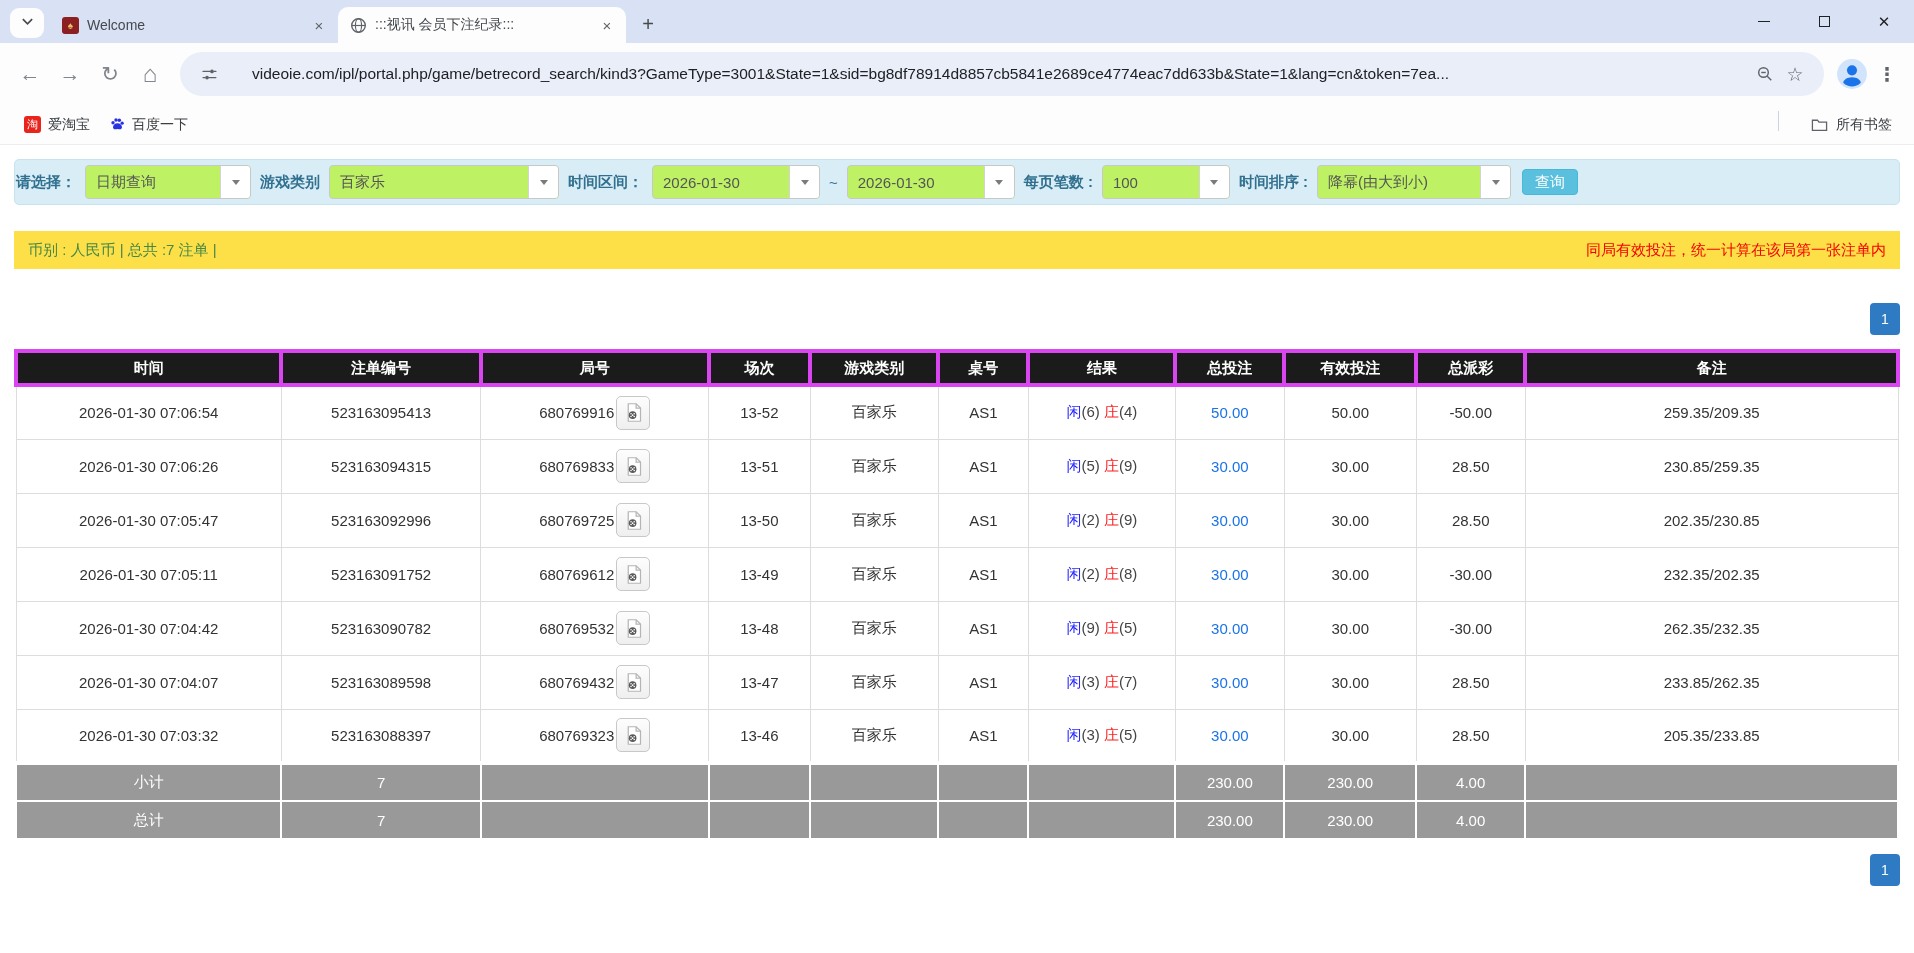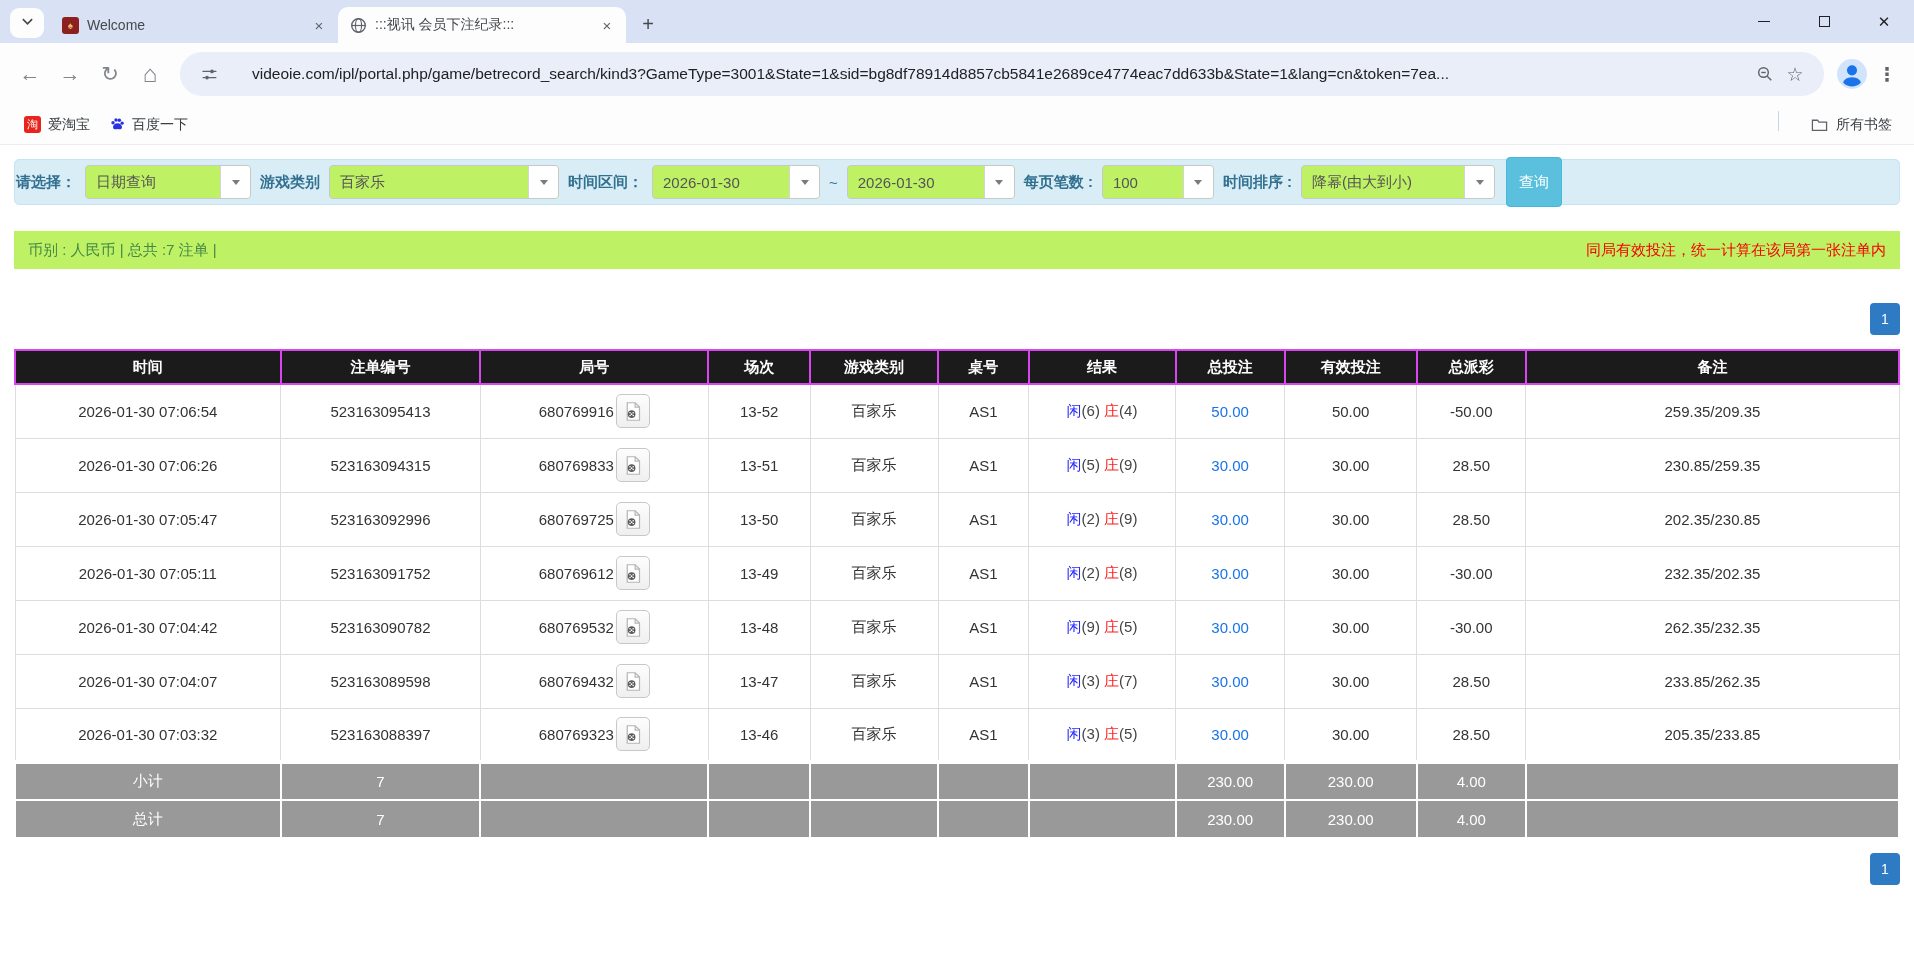--- a/index.html
+++ b/index.html
@@ -60,38 +60,38 @@
   .tilde { color:#31708f; font-size:15px; }
   .combo { background:#bef264; border:1px solid #c8c8c8; border-radius:4px; height:34px; display:flex;
     align-items:stretch; overflow:hidden; }
   .combo-text { display:flex; align-items:center; padding:0 10px; font-size:15px; color:#555; flex:1;
     white-space:nowrap; }
   .combo-arrow { width:30px; border-left:1px solid #d4d4d4; display:flex; align-items:center;
     justify-content:center; background:#fff; }
   .combo-arrow i { width:0; height:0; border-left:4px solid transparent; border-right:4px solid transparent;
     border-top:5px solid #7b7b7b; }
   .w-select { width:166px; } .w-game { width:230px; } .w-date { width:168px; }
-  .w-pagesize { width:112px; } .w-sort { width:194px; }
+  .w-pagesize { width:128px; } .w-sort { width:194px; }
   .search-btn { background:#5bc0de; border:1px solid #46b8da; color:#fff; font-size:15px;
-    border-radius:4px; height:50px; padding:0 12px; margin-left:2px; }
-
-  .summary-bar { background:#bef264; height:38px; display:flex; align-items:center;
+    border-radius:4px; height:26px; padding:0 12px; margin-left:2px; }
+
+  .summary-bar { background:#fde047; height:38px; display:flex; align-items:center;
     justify-content:space-between; padding:0 14px; margin-bottom:34px; }
   .summary-left { color:#468847; font-size:15px; }
   .summary-right { color:#f50000; font-size:15px; }
 
   .pager { display:flex; justify-content:flex-end; }
   .pager.top { margin:0 0 14px 0; }
   .pager.bottom { margin:14px 0 0 0; }
   .page-btn { min-width:30px; height:32px; background:#2e7bc4; color:#fff; font-size:14px;
     border-radius:4px; display:flex; align-items:center; justify-content:center; padding:0 9px; }
 
   table.bet-table { width:100%; border-collapse:collapse; table-layout:fixed; }
   .bet-table thead th { background:#1b1b1b; color:#fff; font-size:15px; font-weight:bold; height:34px;
-    border:2px solid #d946ef; }
+    border:4px solid #d946ef; }
   .bet-table tbody td { background:#fff; border:1px solid #ddd; height:54px; text-align:center;
     font-size:15px; color:#333; }
   .round-cell .round-num { vertical-align:middle; margin-right:2px; }
   .video-btn { width:34px; height:34px; border:1px solid #c8c8c8; border-radius:5px;
     background:linear-gradient(#fdfdfd,#efefef); vertical-align:middle; padding:0; line-height:0; }
   .res-p { color:#2525ff; } .res-b { color:#ff2020; } .res-n { color:#444; }
   .amt-link { color:#1a73e8; }
   td.neg { color:#ff2020; }
   .bet-table tr.totals td { background:#999; color:#fff; border:2px solid #fff; height:38px; }
   .bet-table tr.totals.first td { border-top:4px solid #fff; }

